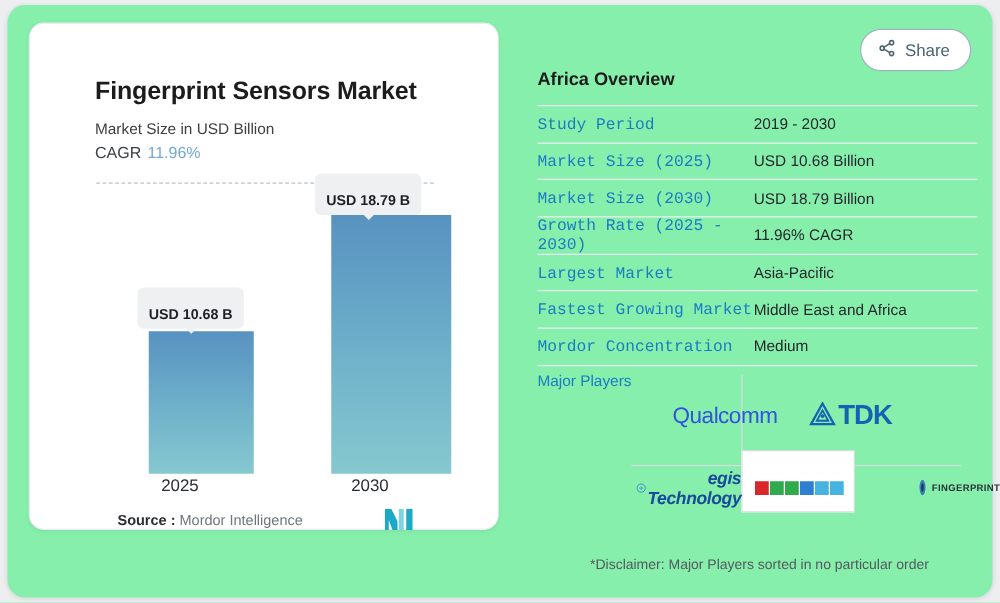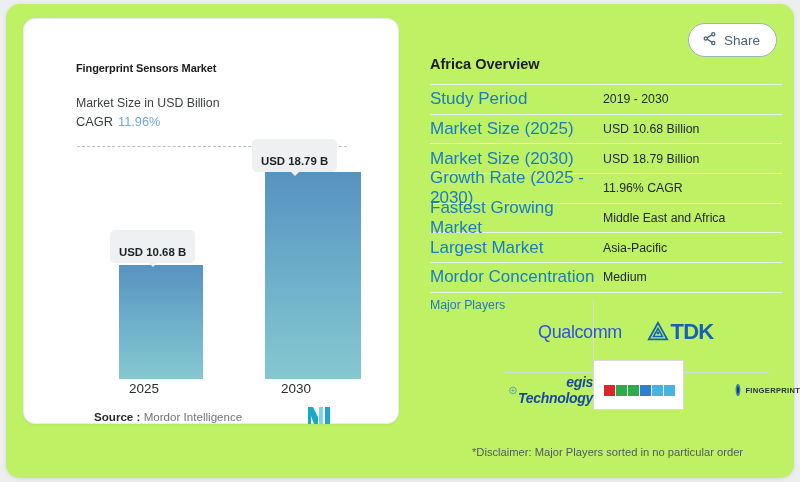--- a/index.html
+++ b/index.html
@@ -5,32 +5,32 @@
   html,body{margin:0;padding:0;}
   body{
     width:800px;height:482px;
     background:#eceef0;
     font-family:"Liberation Sans", sans-serif;
     overflow:hidden;
     position:relative;
   }
   .outer-card{
     position:absolute;left:6px;top:4px;width:788px;height:474px;
-    background:#bef264;border-radius:14px;
+    background:#86efac;border-radius:14px;
     box-shadow:0 1px 4px rgba(0,0,0,.10);
   }
   
   .chart-card{
     position:absolute;left:17px;top:14px;width:374px;height:404px;
     background:#ffffff;border:1px solid #e9ecef;border-radius:12px;
     box-shadow:0 1px 3px rgba(0,0,0,.05);
   }
   .chart-title{
     position:absolute;left:52px;top:43px;
-    font-size:11px;font-weight:bold;color:#1c1c1c;letter-spacing:-.1px;
+    font-size:20px;font-weight:bold;color:#1c1c1c;letter-spacing:-.1px;
   }
   .chart-sub{
     position:absolute;left:52px;top:77px;
     font-size:12.3px;color:#3d4043;
   }
   .cagr-row{
     position:absolute;left:52px;top:95px;
     font-size:12.8px;color:#3d4043;
   }
   .cagr-val{color:#74a9d4;margin-left:5px;}
@@ -89,21 +89,21 @@
     font-size:14.5px;font-weight:bold;color:#1c1c1c;
   }
   .ov-table{
     position:absolute;left:424px;top:80px;width:352px;
   }
   .ov-row{
     display:flex;align-items:center;height:28.7px;
     border-bottom:1px solid #eceff1;
   }
   .ov-row:first-child{border-top:1px solid #eceff1;}
-  .ov-key{width:173px;font-size:17px;color:#1b7cc2;}
+  .ov-key{width:173px;font-size:13px;color:#1b7cc2;font-family:Liberation Mono, monospace;}
   .ov-val{font-size:12.3px;color:#24282c;}
 
   .players-label{
     position:absolute;left:424px;top:294px;
     font-size:12.3px;color:#1b7cc2;
   }
 
   
   .logos{position:absolute;left:499px;top:296px;width:264px;height:108px;text-align:right;}
   .vline{position:absolute;left:88px;top:0;width:1px;height:72px;background:#d7dbde;}
@@ -196,26 +196,26 @@
     </div>
     <div class="ov-row">
       <div class="ov-key">Market Size (2030)</div>
       <div class="ov-val">USD 18.79 Billion</div>
     </div>
     <div class="ov-row">
       <div class="ov-key">Growth Rate (2025 - 2030)</div>
       <div class="ov-val">11.96% CAGR</div>
     </div>
     <div class="ov-row">
+      <div class="ov-key">Largest Market</div>
+      <div class="ov-val">Asia-Pacific</div>
+    </div>
+    <div class="ov-row">
       <div class="ov-key">Fastest Growing Market</div>
       <div class="ov-val">Middle East and Africa</div>
-    </div>
-    <div class="ov-row">
-      <div class="ov-key">Largest Market</div>
-      <div class="ov-val">Asia-Pacific</div>
     </div>
     <div class="ov-row">
       <div class="ov-key">Mordor Concentration</div>
       <div class="ov-val">Medium</div>
     </div>
   </div>
 
   <div class="players-label">Major Players</div>
 
   <div class="logos">

